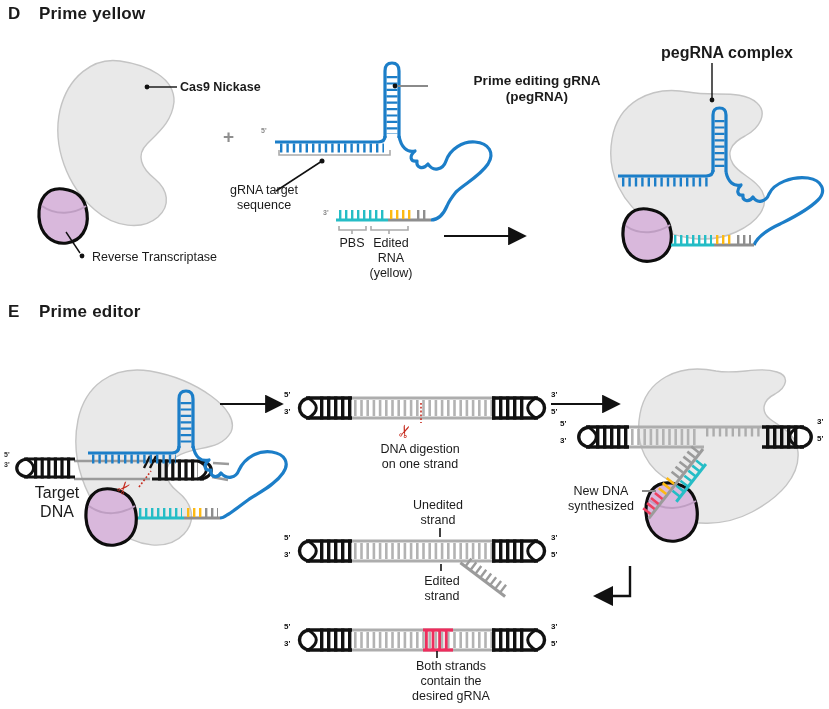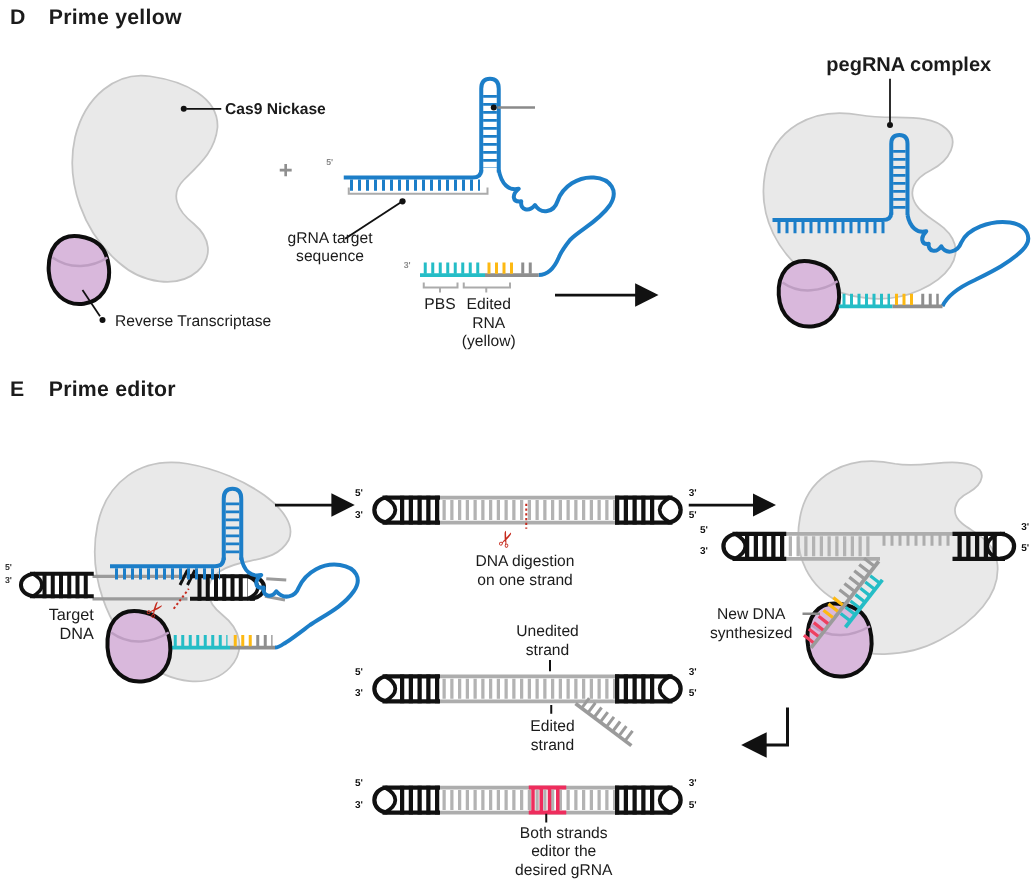--- a/index.html
+++ b/index.html
@@ -6,21 +6,21 @@
   #fig{position:relative;width:829px;height:709px;background:#fff;overflow:hidden;
        font-family:"Liberation Sans",sans-serif;color:#1b1b1b;}
   #art{position:absolute;left:0;top:0;}
   .lbl{position:absolute;white-space:nowrap;line-height:1.18;font-size:12.5px;color:#1b1b1b;}
   .c{transform:translateX(-50%);text-align:center;}
   .b{font-weight:bold;}
   .hd{font-size:17px;font-weight:bold;letter-spacing:.2px;}
   .pr{font-size:8px;font-weight:bold;color:#111;}
   .prg{font-size:7px;font-weight:bold;color:#8a8a8a;}
   .plus{font-size:19px;font-weight:bold;color:#8f8f8f;}
-  .t13{font-size:13px;text-align:right;}
+  .t13{font-size:16px;}
 </style>
 </head>
 <body>
 
 <div id="fig">
 
 <svg id="art" width="829" height="709" viewBox="0 0 829 709">
   <defs>
     <marker id="ah" viewBox="0 0 10 10" refX="8.5" refY="5" markerWidth="8.5" markerHeight="8.5" orient="auto-start-reverse">
       <path d="M0,0 L10,5 L0,10 z" fill="#111"></path>
@@ -257,20 +257,24 @@
 <div class="lbl" style="left:92px;top:250px">Reverse Transcriptase</div>
 <div class="lbl plus" style="left:223px;top:126px">+</div>
 <div class="lbl prg" style="left:261px;top:127px">5'</div>
 <div class="lbl prg" style="left:323px;top:209px">3'</div>
 
 <div class="lbl c" style="left:264px;top:183px">
   <div>gRNA target</div>
   <div>sequence</div>
 </div>
 
+<div class="lbl c b" style="left:537px;top:73px;font-size:13.5px">
+  <div>Prime editing gRNA</div>
+  <div>(pegRNA)</div>
+</div>
 
 <div class="lbl c" style="left:352px;top:236px">PBS</div>
 <div class="lbl c" style="left:391px;top:236px">
   <div>Edited</div>
   <div>RNA</div>
   <div>(yellow)</div>
 </div>
 
 <div class="lbl c b" style="left:727px;top:44px;font-size:16px">pegRNA complex</div>
 
@@ -309,21 +313,21 @@
   <div>strand</div>
 </div>
 
 <div class="lbl pr" style="left:284px;top:622px">5'</div>
 <div class="lbl pr" style="left:284px;top:639px">3'</div>
 <div class="lbl pr" style="left:551px;top:622px">3'</div>
 <div class="lbl pr" style="left:551px;top:639px">5'</div>
 
 <div class="lbl c" style="left:451px;top:659px">
   <div>Both strands</div>
-  <div>editor the</div>
+  <div>contain the</div>
   <div>desired gRNA</div>
 </div>
 
 <div class="lbl pr" style="left:560px;top:419px">5'</div>
 <div class="lbl pr" style="left:560px;top:436px">3'</div>
 <div class="lbl pr" style="left:817px;top:417px">3'</div>
 <div class="lbl pr" style="left:817px;top:434px">5'</div>
 
 <div class="lbl c" style="left:601px;top:484px">
   <div>New DNA</div>

